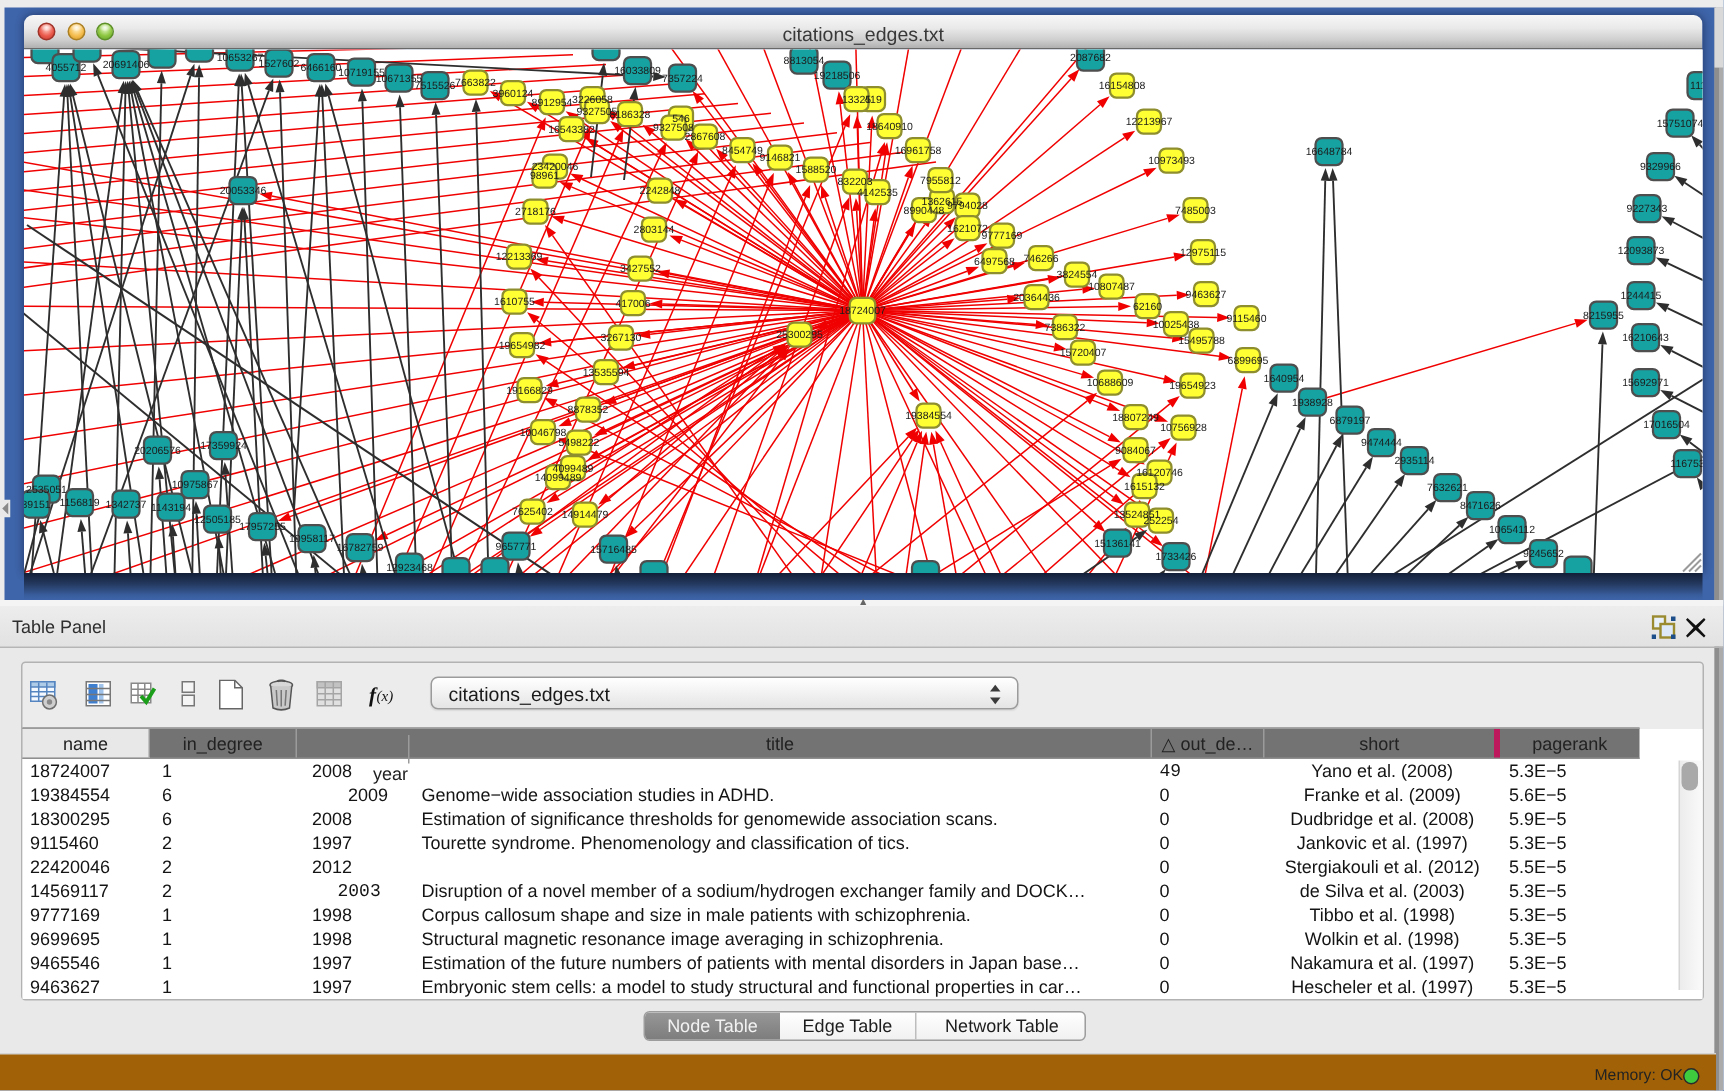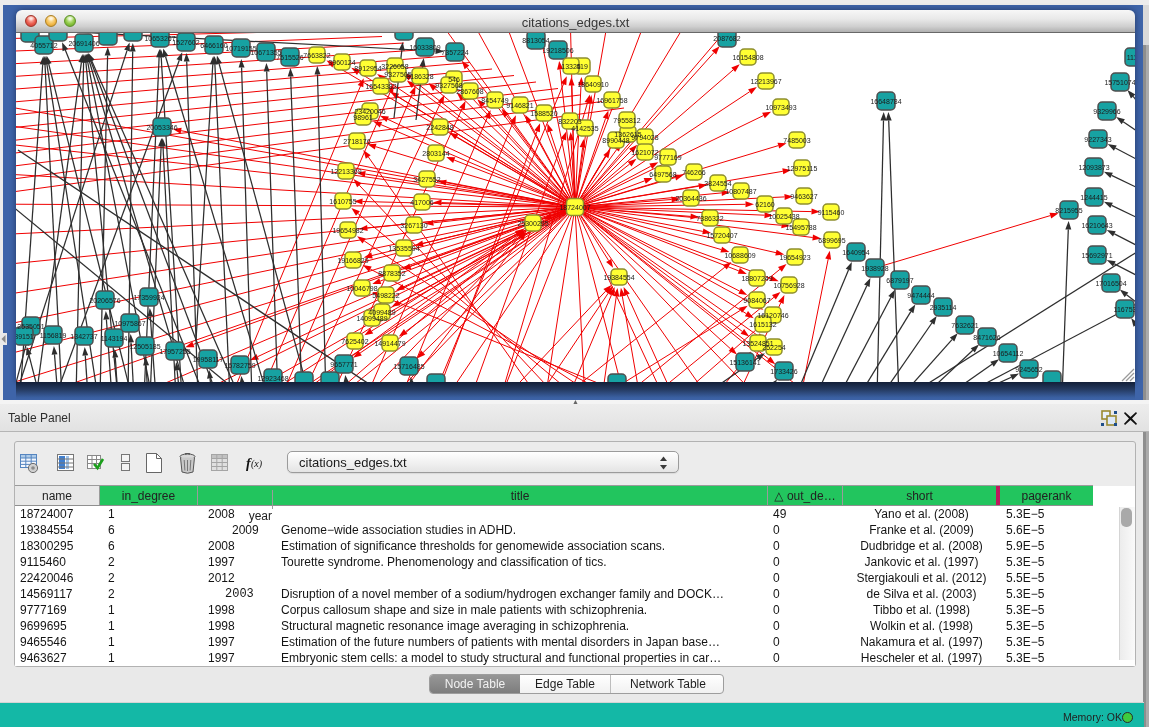--- a/index.html
+++ b/index.html
@@ -833,36 +833,36 @@
   </svg>
 
   <div class="abs" style="left:287px;top:451px;width:392px;height:22px;border:1px solid #9b9b9b;border-radius:5px;background:linear-gradient(#ffffff,#efefef 60%,#e4e4e4);box-shadow:0 1px 1px rgba(0,0,0,0.08);">
     <div class="abs" style="left:11px;top:3px;font-size:13px;color:#1a1a1a;">citations_edges.txt</div>
     <svg class="abs" style="left:371px;top:4px;" width="9" height="14" viewBox="0 0 9 14">
       <path d="M4.5 0.5 L8 5 L1 5 Z" fill="#3a3a3a"></path>
       <path d="M4.5 13.5 L8 9 L1 9 Z" fill="#3a3a3a"></path>
     </svg>
   </div>
 
-  <div class="abs" style="left:15px;top:485px;width:1078px;height:21px;background:#22c55e;border-top:1px solid #9b9b9b;border-bottom:1px solid #8f8f8f;font-size:12px;color:#222;">
+  <div class="abs" style="left:15px;top:485px;width:1078px;height:21px;background:#737373;border-top:1px solid #9b9b9b;border-bottom:1px solid #8f8f8f;font-size:12px;color:#222;">
     <div class="abs" style="left:0;top:0;width:85px;text-align:center;border-right:1px solid #9b9b9b;height:19px;padding-top:3px;background:#e8e8e8;">name</div>
     <div class="abs" style="left:85px;top:0;width:98px;text-align:center;border-right:1px solid #9b9b9b;height:19px;padding-top:3px;">in_degree</div>
     <div class="abs" style="left:183px;top:4px;width:75px;text-align:right;border-right:1px solid #9b9b9b;height:19px;padding-top:19px;">year</div>
     <div class="abs" style="left:258px;top:0;width:495px;text-align:center;border-right:1px solid #9b9b9b;height:19px;padding-top:3px;">title</div>
     <div class="abs" style="left:753px;top:0;width:75px;text-align:center;border-right:1px solid #9b9b9b;height:19px;padding-top:3px;">△ out_de…</div>
     <div class="abs" style="left:828px;top:0;width:157px;text-align:center;border-right:4px solid #be185d;height:19px;padding-top:3px;">short</div>
     <div class="abs" style="left:985px;top:0;width:93px;text-align:center;height:19px;padding-top:3px;">pagerank</div>
   </div>
 
   <div id="rows" class="abs" style="left:15px;top:507px;width:1104px;font-size:12px;color:#141414;">
       <div style="position:relative;height:16px;">
   <span style="position:absolute;left:5px;">18724007</span>
   <span style="position:absolute;left:93px;">1</span>
   <span style="position:absolute;left:193px;">2008</span>
-  <span style="position:absolute;left:758px;">49</span>
+  <span style="position:absolute;left:758px;font-family:Liberation Mono, monospace;">49</span>
   <span style="position:absolute;left:828px;width:157px;text-align:center;">Yano et al. (2008)</span>
   <span style="position:absolute;left:991px;">5.3E−5</span>
       </div>
       <div style="position:relative;height:16px;">
   <span style="position:absolute;left:5px;">19384554</span>
   <span style="position:absolute;left:93px;">6</span>
   <span style="position:absolute;left:193px;margin-left:24px;">2009</span>
   <span style="position:absolute;left:266px;">Genome−wide association studies in ADHD.</span>
   <span style="position:absolute;left:758px;">0</span>
   <span style="position:absolute;left:828px;width:157px;text-align:center;">Franke et al. (2009)</span>
@@ -943,21 +943,21 @@
 
   <div class="abs" style="left:1119px;top:507px;width:16px;height:153px;background:linear-gradient(90deg,#ececec,#fafafa);border-left:1px solid #d5d5d5;"></div>
   <div class="abs" style="left:1121px;top:508px;width:11px;height:19px;background:#a9a9a9;border-radius:5px;"></div>
 
   <div class="abs" style="left:429px;top:674px;width:295px;height:20px;border:1px solid #9d9d9d;border-radius:4px;background:linear-gradient(#ffffff,#f1f1f1);overflow:hidden;font-size:12px;">
     <div class="abs" style="left:0;top:0;width:90px;height:20px;background:linear-gradient(#979797,#7a7a7a);color:#f2f2f2;text-align:center;line-height:19px;">Node Table</div>
     <div class="abs" style="left:90px;top:0;width:91px;height:20px;color:#1d1d1d;text-align:center;line-height:19px;border-right:1px solid #bdbdbd;">Edge Table</div>
     <div class="abs" style="left:181px;top:0;width:114px;height:20px;color:#1d1d1d;text-align:center;line-height:19px;">Network Table</div>
   </div>
 
-  <div class="abs" style="left:0;top:702px;width:1144px;height:25px;background:#14b8a6;border-top:1px solid #d4d4d4;">
+  <div class="abs" style="left:0;top:702px;width:1144px;height:25px;background:#a16207;border-top:1px solid #d4d4d4;">
     <div class="abs" style="left:1063px;top:8px;font-size:10.5px;color:#222;">Memory: OK</div>
     <div class="abs" style="left:1122px;top:9px;width:11px;height:11px;border-radius:50%;background:#3ecc3e;border:1px solid #2a2a2a;"></div>
   </div>
 
   <svg class="abs" style="left:0;top:333px;" width="7" height="12" viewBox="0 0 7 12">
       <rect x="0" y="0" width="7" height="12" fill="#e9e9e9"></rect>
       <path d="M5.5 2 L1.5 6 L5.5 10 Z" fill="#8a8a8a"></path>
     </svg>
 
 </div>

